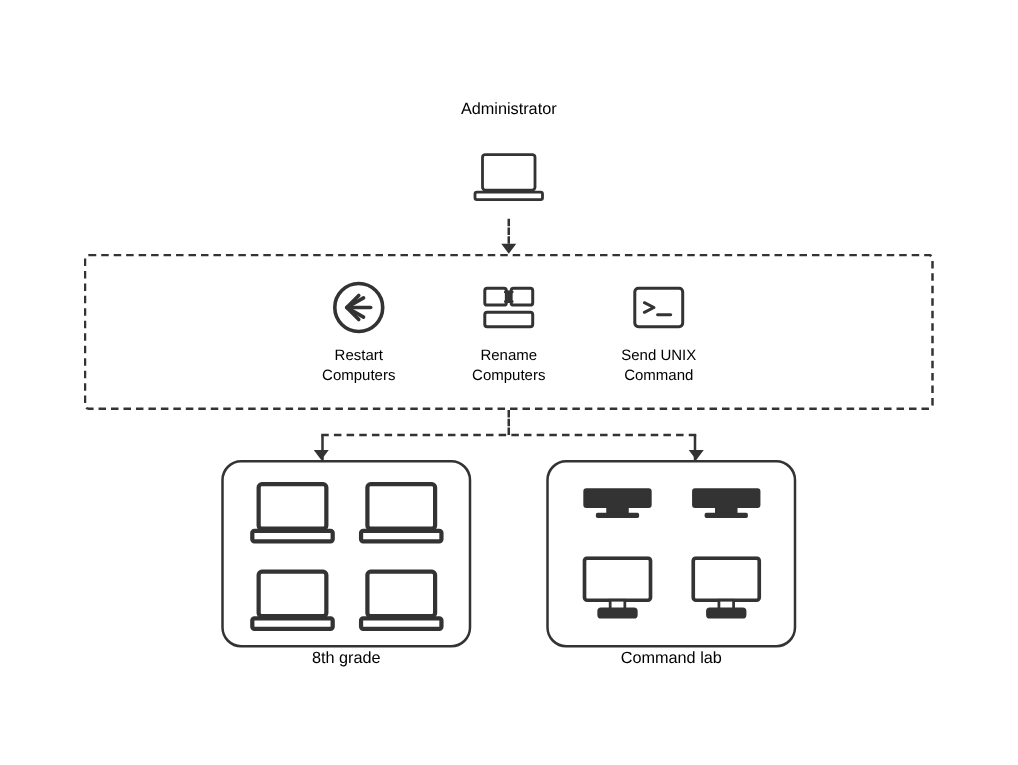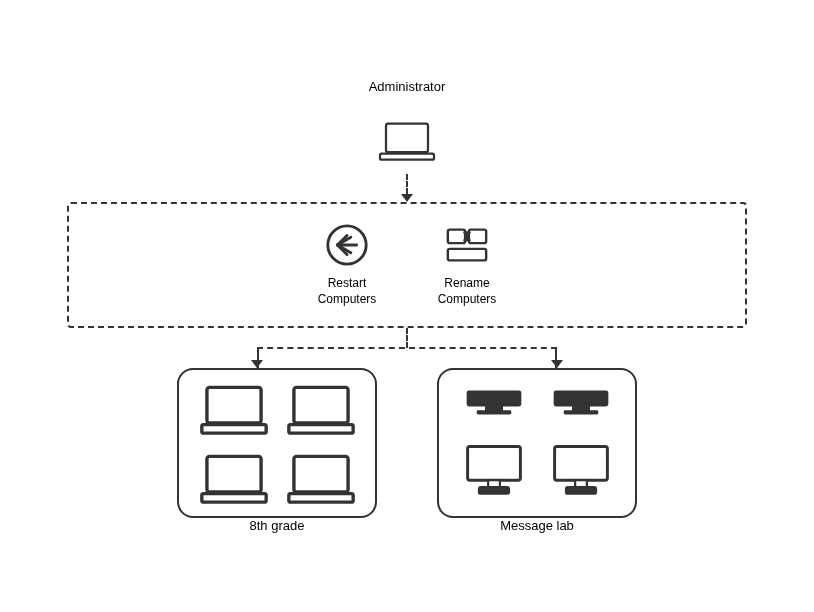--- a/index.html
+++ b/index.html
@@ -211,20 +211,30 @@
 
         <line x1="24" y1="11" x2="24" y2="19" stroke="#333" stroke-width="2.5" stroke-linecap="round"></line>
         <line x1="21" y1="11" x2="27" y2="11" stroke="#333" stroke-width="2" stroke-linecap="round"></line>
         <line x1="21" y1="19" x2="27" y2="19" stroke="#333" stroke-width="2" stroke-linecap="round"></line>
 
         <rect x="4" y="28" width="40" height="12" rx="2" stroke="#333" stroke-width="2.5" fill="white"></rect>
       </svg>
       <span class="command-label">Rename<br>Computers</span>
     </div>
 
+    <div class="command-item">
+      <svg viewBox="0 0 48 48" fill="none" xmlns="http://www.w3.org/2000/svg">
+        <rect x="4" y="8" width="40" height="32" rx="3" stroke="#333" stroke-width="2.5" fill="white"></rect>
+
+        <polyline points="12,20 20,24 12,28" stroke="#333" stroke-width="2.5" fill="none" stroke-linecap="round" stroke-linejoin="round"></polyline>
+
+        <line x1="23" y1="30" x2="34" y2="30" stroke="#333" stroke-width="2.5" stroke-linecap="round"></line>
+      </svg>
+      <span class="command-label">Send UNIX<br>Command</span>
+    </div>
   </div>
 
   <div class="junction-container">
     <div class="v-line-top"></div>
     <div class="h-line"></div>
     <div class="v-left"></div>
     <div class="v-right"></div>
     <div class="arrow-left"></div>
     <div class="arrow-right"></div>
   </div>
@@ -292,17 +302,17 @@
           </svg>
         </div>
         <div style="display:flex;align-items:center;justify-content:center;">
           <svg viewBox="0 0 80 75" fill="none" xmlns="http://www.w3.org/2000/svg" width="72" height="55">
             <rect x="4" y="2" width="72" height="46" rx="3" stroke="#333" stroke-width="4" fill="white"></rect>
             <rect x="32" y="48" width="16" height="10" stroke="#333" stroke-width="3" fill="white"></rect>
             <rect x="20" y="58" width="40" height="8" rx="2" stroke="#333" stroke-width="4" fill="#333"></rect>
           </svg>
         </div>
       </div>
-      <span class="lab-label">Message lab</span>
+      <span class="lab-label">Command lab</span>
     </div>
 
   </div>
 </div>
 
 </body></html>

